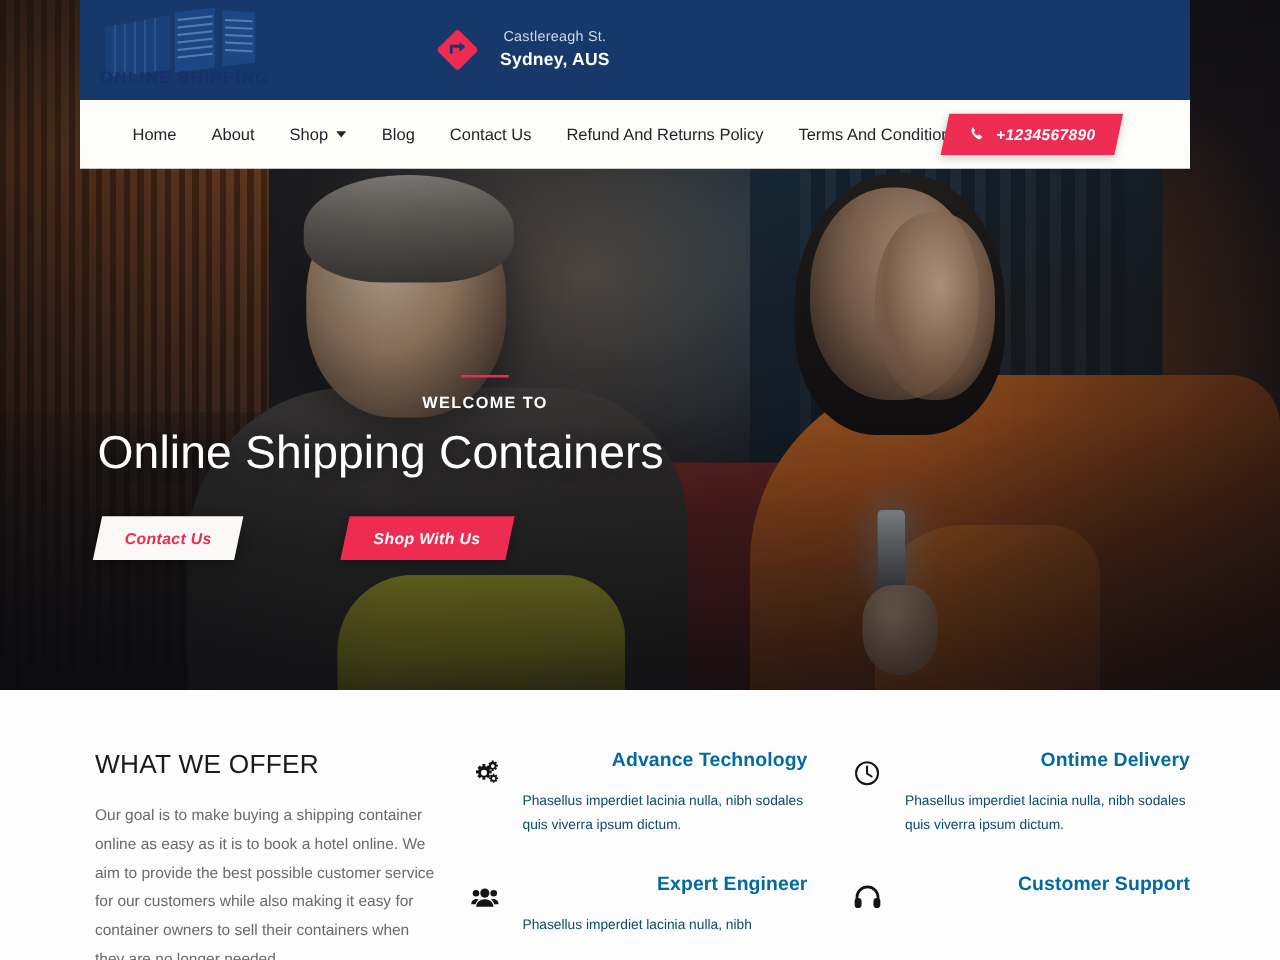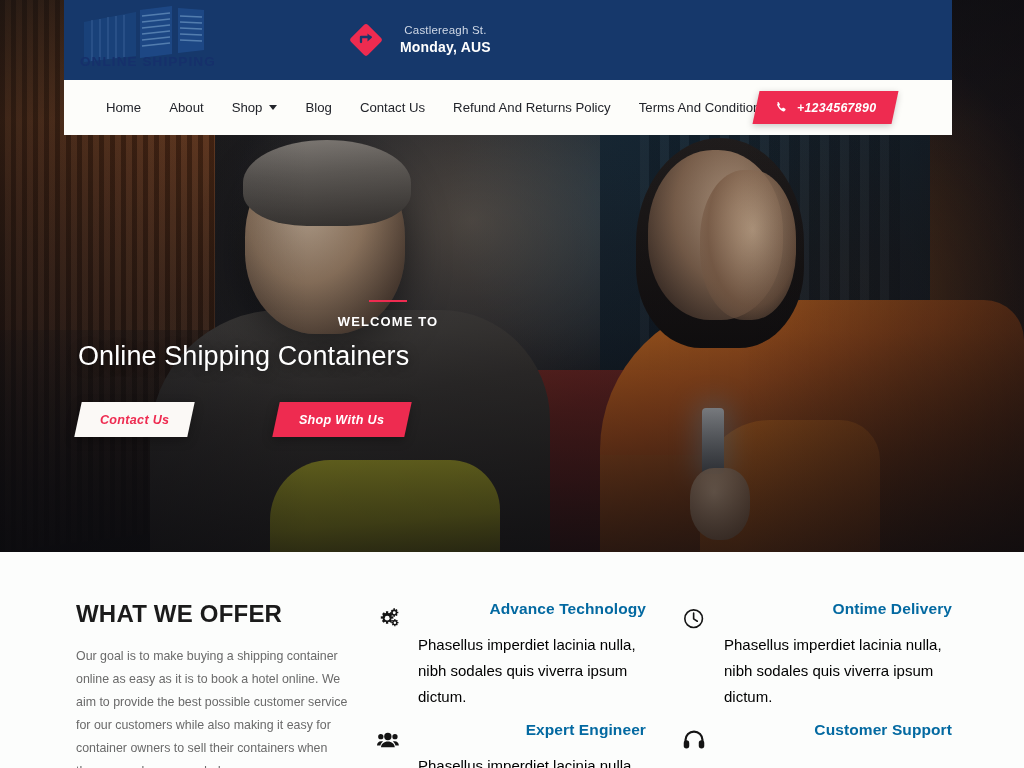--- a/index.html
+++ b/index.html
@@ -161,21 +161,21 @@
   }
   .phone-btn > * { transform:skewX(12deg); }
   .phone-num { color:#fff; font-size:12.4px; font-weight:bold; font-style:italic; letter-spacing:.3px; }
 
   
   .hero-content { position:absolute; left:78px; top:300px; z-index:20; width:620px; }
   .welcome-row { display:flex; align-items:center; gap:12px; margin-bottom:12px;flex-direction:column; }
   .w-line { width:38px; height:2px; background:#EE2B50; }
   .welcome-txt { color:#fff; font-size:13px; font-weight:bold; letter-spacing:1.1px; }
   .hero-title {
-    color:#fff; font-size:27px; font-weight:normal; letter-spacing:.1px;
+    color:#fff; font-size:37px; font-weight:normal; letter-spacing:.1px;
     text-shadow:0 2px 12px rgba(0,0,0,.45); margin-bottom:30px;
   }
   .hero-btns { display:flex; gap:85px; }
   .hbtn {
     height:35px; display:flex; align-items:center; justify-content:center;
     transform:skewX(-12deg); cursor:pointer; box-shadow:0 3px 10px rgba(0,0,0,.3);
   }
   .hbtn span { transform:skewX(12deg); font-size:12.6px; font-weight:bold; font-style:italic; letter-spacing:.3px; }
   .hbtn-1 { width:113px; background:#FBF9F6; }
   .hbtn-1 span { color:#EE2B50; }
@@ -183,33 +183,33 @@
   .hbtn-2 span { color:#ffffff; }
 
   
   .offer {
     position:absolute; left:0; top:552px; width:1024px; height:216px;
     background:#FCFDFC; z-index:30;
   }
   .offer-inner { position:relative; padding:48px 72px 0 76px; display:flex; }
   .offer-left { width:290px; flex:0 0 auto; padding-right:16px; }
   .offer-h {
-    font-size:24px; font-weight:bold; color:#1b1b1b; letter-spacing:.2px; margin-bottom:17px;
+    font-size:21px; font-weight:normal; color:#1b1b1b; letter-spacing:.2px; margin-bottom:17px;
   }
   .offer-p { font-size:12.4px; line-height:1.86; color:#6a6a6a; }
 
   .cards { flex:1; display:grid; grid-template-columns:1fr 1fr; gap:0 34px; margin-left:8px; }
   .card { display:flex; gap:16px; padding-bottom:12px; }
   .card-ico { width:28px; height:30px; flex:0 0 auto; padding-top:8px; }
   .card-body { flex:1; }
   .card-h {
     font-size:15.5px; font-weight:bold; color:#0369a1; text-align:right;
     margin-bottom:14px; letter-spacing:.1px;
   }
-  .card-p { font-size:15px; line-height:1.72; color:#000000; }
+  .card-p { font-size:11px; line-height:1.72; color:#0c4a6e; }
 </style>
 </head>
 <body>
 
 <div id="page">
 
   <div class="hero-wrap">
     <div class="ph ph-base"></div>
     <div class="ph ph-left"></div>
     <div class="ph ph-left-dark"></div>
@@ -273,21 +273,21 @@
 
 
       <div class="topinfo loc">
         <svg class="ti-icon" viewBox="0 0 40 40">
           <rect x="20" y="3" width="24" height="24" rx="3" transform="rotate(45 20 3)" fill="#EE2B50"></rect>
           <path d="M15 22v-5h9.5" stroke="#16386B" stroke-width="2.3" fill="none" stroke-linecap="round" stroke-linejoin="round"></path>
           <path d="M21.5 13.5 26 17.5 21.5 21.5z" fill="#16386B"></path>
         </svg>
         <div class="ti-txt">
           <span class="ti-small c">Castlereagh St.</span>
-          <span class="ti-big">Monday, AUS</span>
+          <span class="ti-big">Sydney, AUS</span>
         </div>
       </div>
     </div>
 
     <div class="navbar">
       <div class="nav-item">
         <span>Home</span>
       </div>
       <div class="nav-item">
         <span>About</span>

